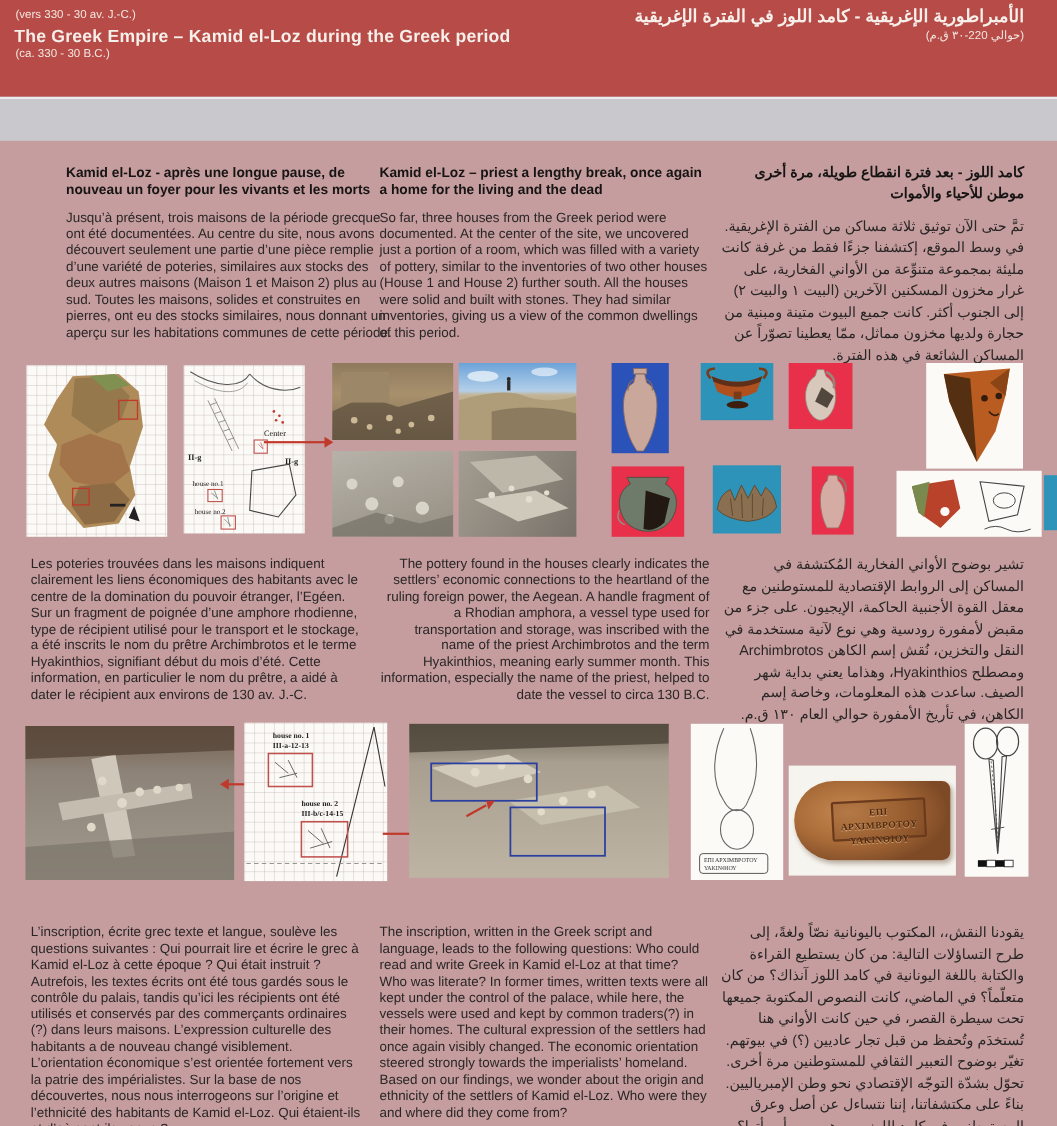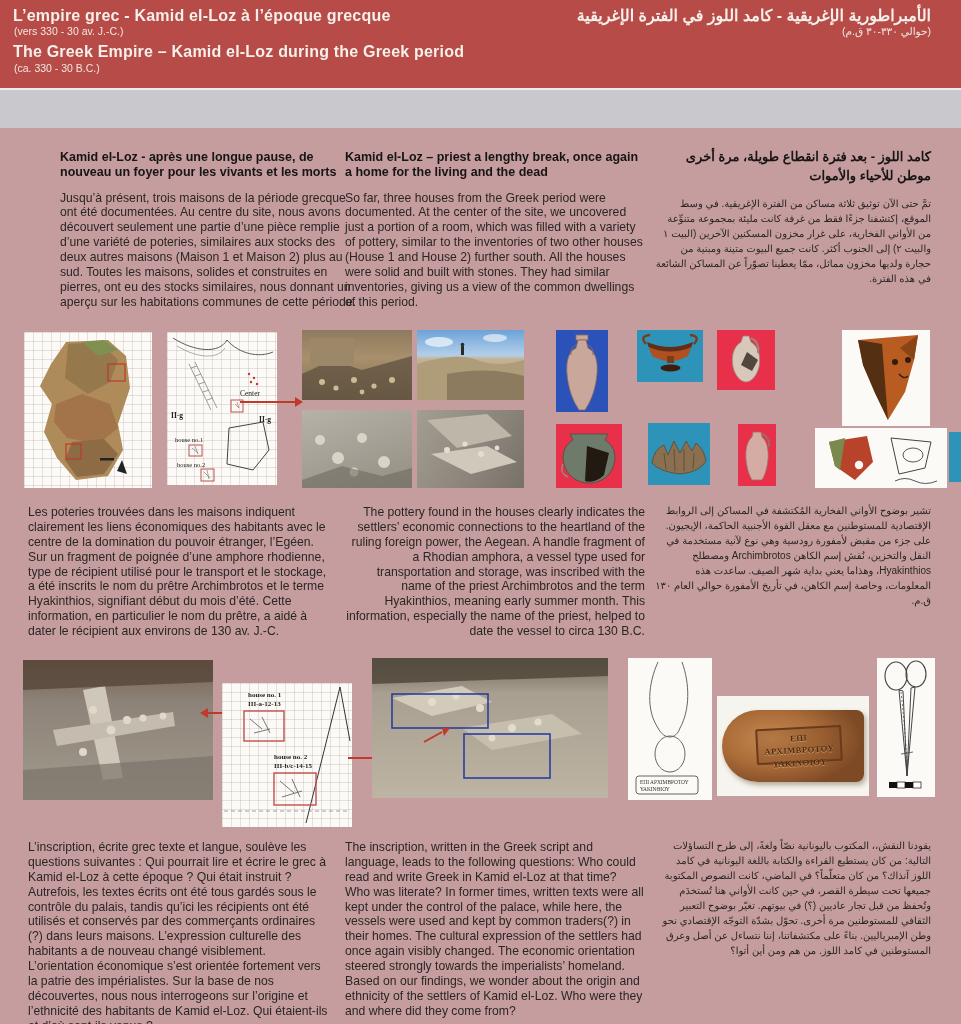--- a/index.html
+++ b/index.html
@@ -16,21 +16,21 @@
   .bdates { font-size:10.5px; margin:0 0 6px 1px; opacity:.95; }
   .grayband { position:absolute; top:88px; left:0; right:0; height:40px;
               background:#c9c9cd; border-top:2px solid #ebebee; }
 
   
   .col { position:absolute; color:#2a2626; }
   .col h3 { font-size:12.5px; font-weight:bold; color:#171414; line-height:1.22; margin-bottom:10px; }
   .col p  { font-size:12.2px; line-height:1.22; }
   .col.arc { direction:rtl; text-align:right; }
   .col.arc h3 { font-size:13px; line-height:1.45; }
-  .col.arc p  { font-size:10px; line-height:1.5;text-align:right; }
+  .col.arc p  { font-size:13px; line-height:1.5;text-align:right; }
 
   
   .fig { position:absolute; overflow:hidden; }
   .whitepanel { background:#fbfaf6; }
   .gridbg { background-image:
       linear-gradient(rgba(120,90,90,.16) 1px, transparent 1px),
       linear-gradient(90deg, rgba(120,90,90,.16) 1px, transparent 1px);
       background-size:9px 9px; background-color:#fbfaf6; }
   .fig svg { display:block; width:100%; height:100%; }
 
@@ -56,28 +56,27 @@
       font-family:"Liberation Serif", serif; padding-top:3px;
       text-shadow:0 1px 0 rgba(255,220,180,.5); }
 </style>
 </head>
 <body>
 
 <div class="poster">
 
   <header class="banner">
     <div class="bleft">
-      <div class="btitle">L’empire grec - Kamid el-Loz à l’époque grecque</div>
       <div class="bdates">(vers 330 - 30 av. J.-C.)</div>
       <div class="btitle">The Greek Empire – Kamid el-Loz during the Greek period</div>
       <div class="bdates">(ca. 330 - 30 B.C.)</div>
     </div>
     <div class="bright">
       <div class="btitle">الأمبراطورية الإغريقية - كامد اللوز في الفترة الإغريقية</div>
-      <div class="bdates">(حوالي ٣٣٠-٣٠ ق.م)</div>
+      <div class="bdates">(حوالي 220-٣٠ ق.م)</div>
     </div>
   </header>
   <div class="grayband"></div>
 
   <section class="col" style="left:28px; top:150px; width:297px;margin-left:32px;">
     <h3>Kamid el-Loz - après une longue pause, de nouveau un foyer pour les vivants et les morts</h3>
     <p>Jusqu’à présent, trois maisons de la période grecque ont été documentées. Au centre du site, nous avons découvert seulement une partie d’une pièce remplie d’une variété de poteries, similaires aux stocks des deux autres maisons (Maison 1 et Maison 2) plus au sud. Toutes les maisons, solides et construites en pierres, ont eu des stocks similaires, nous donnant un aperçu sur les habitations communes de cette période.</p>
   </section>
   <section class="col" style="left:345px; top:150px; width:298px;">
     <h3>Kamid el-Loz – priest a lengthy break, once again a home for the living and the dead</h3>
@@ -278,21 +277,21 @@
           <circle cx="60" cy="92" r="4"></circle>
           <circle cx="120" cy="58" r="3.6"></circle>
           <circle cx="140" cy="56" r="3.4"></circle>
         </g>
         <polygon points="0,0 190,0 190,22 0,30" fill="#564639" opacity=".8"></polygon>
         <polygon points="0,110 190,96 190,140 0,140" fill="#7b746a" opacity=".7"></polygon>
       </svg>
   </figure>
   <div class="redarrow l" style="left:207px; top:712px; width:38px;"></div>
 
-  <figure class="fig gridbg" style="left:222px; top:683px; width:130px; height:144px;">
+  <figure class="fig gridbg" style="left:222px; top:657px; width:130px; height:144px;">
     <svg viewBox="0 0 130 144">
       <path d="M118,4 L84,140" stroke="#333" fill="none" stroke-width="1"></path>
       <path d="M118,4 L128,58" stroke="#333" fill="none" stroke-width="1"></path>
       <line x1="2" y1="128" x2="128" y2="128" stroke="#888" stroke-width=".8" stroke-dasharray="4 3"></line>
       <text class="planlabel" x="26" y="14" font-size="7" font-weight="bold" fill="#222">house no. 1</text>
       <text class="planlabel" x="26" y="23" font-size="7" font-weight="bold" fill="#222">III-a-12-13</text>
       <rect x="22" y="28" width="40" height="30" fill="none" stroke="#c0504d" stroke-width="1.4"></rect>
       <path d="M28,36 l12,10 M40,34 l8,16 M32,50 l16,-4" stroke="#555" fill="none" stroke-width=".8"></path>
       <text class="planlabel" x="52" y="76" font-size="7" font-weight="bold" fill="#222">house no. 2</text>
       <text class="planlabel" x="52" y="85" font-size="7" font-weight="bold" fill="#222">III-b/c-14-15</text>

